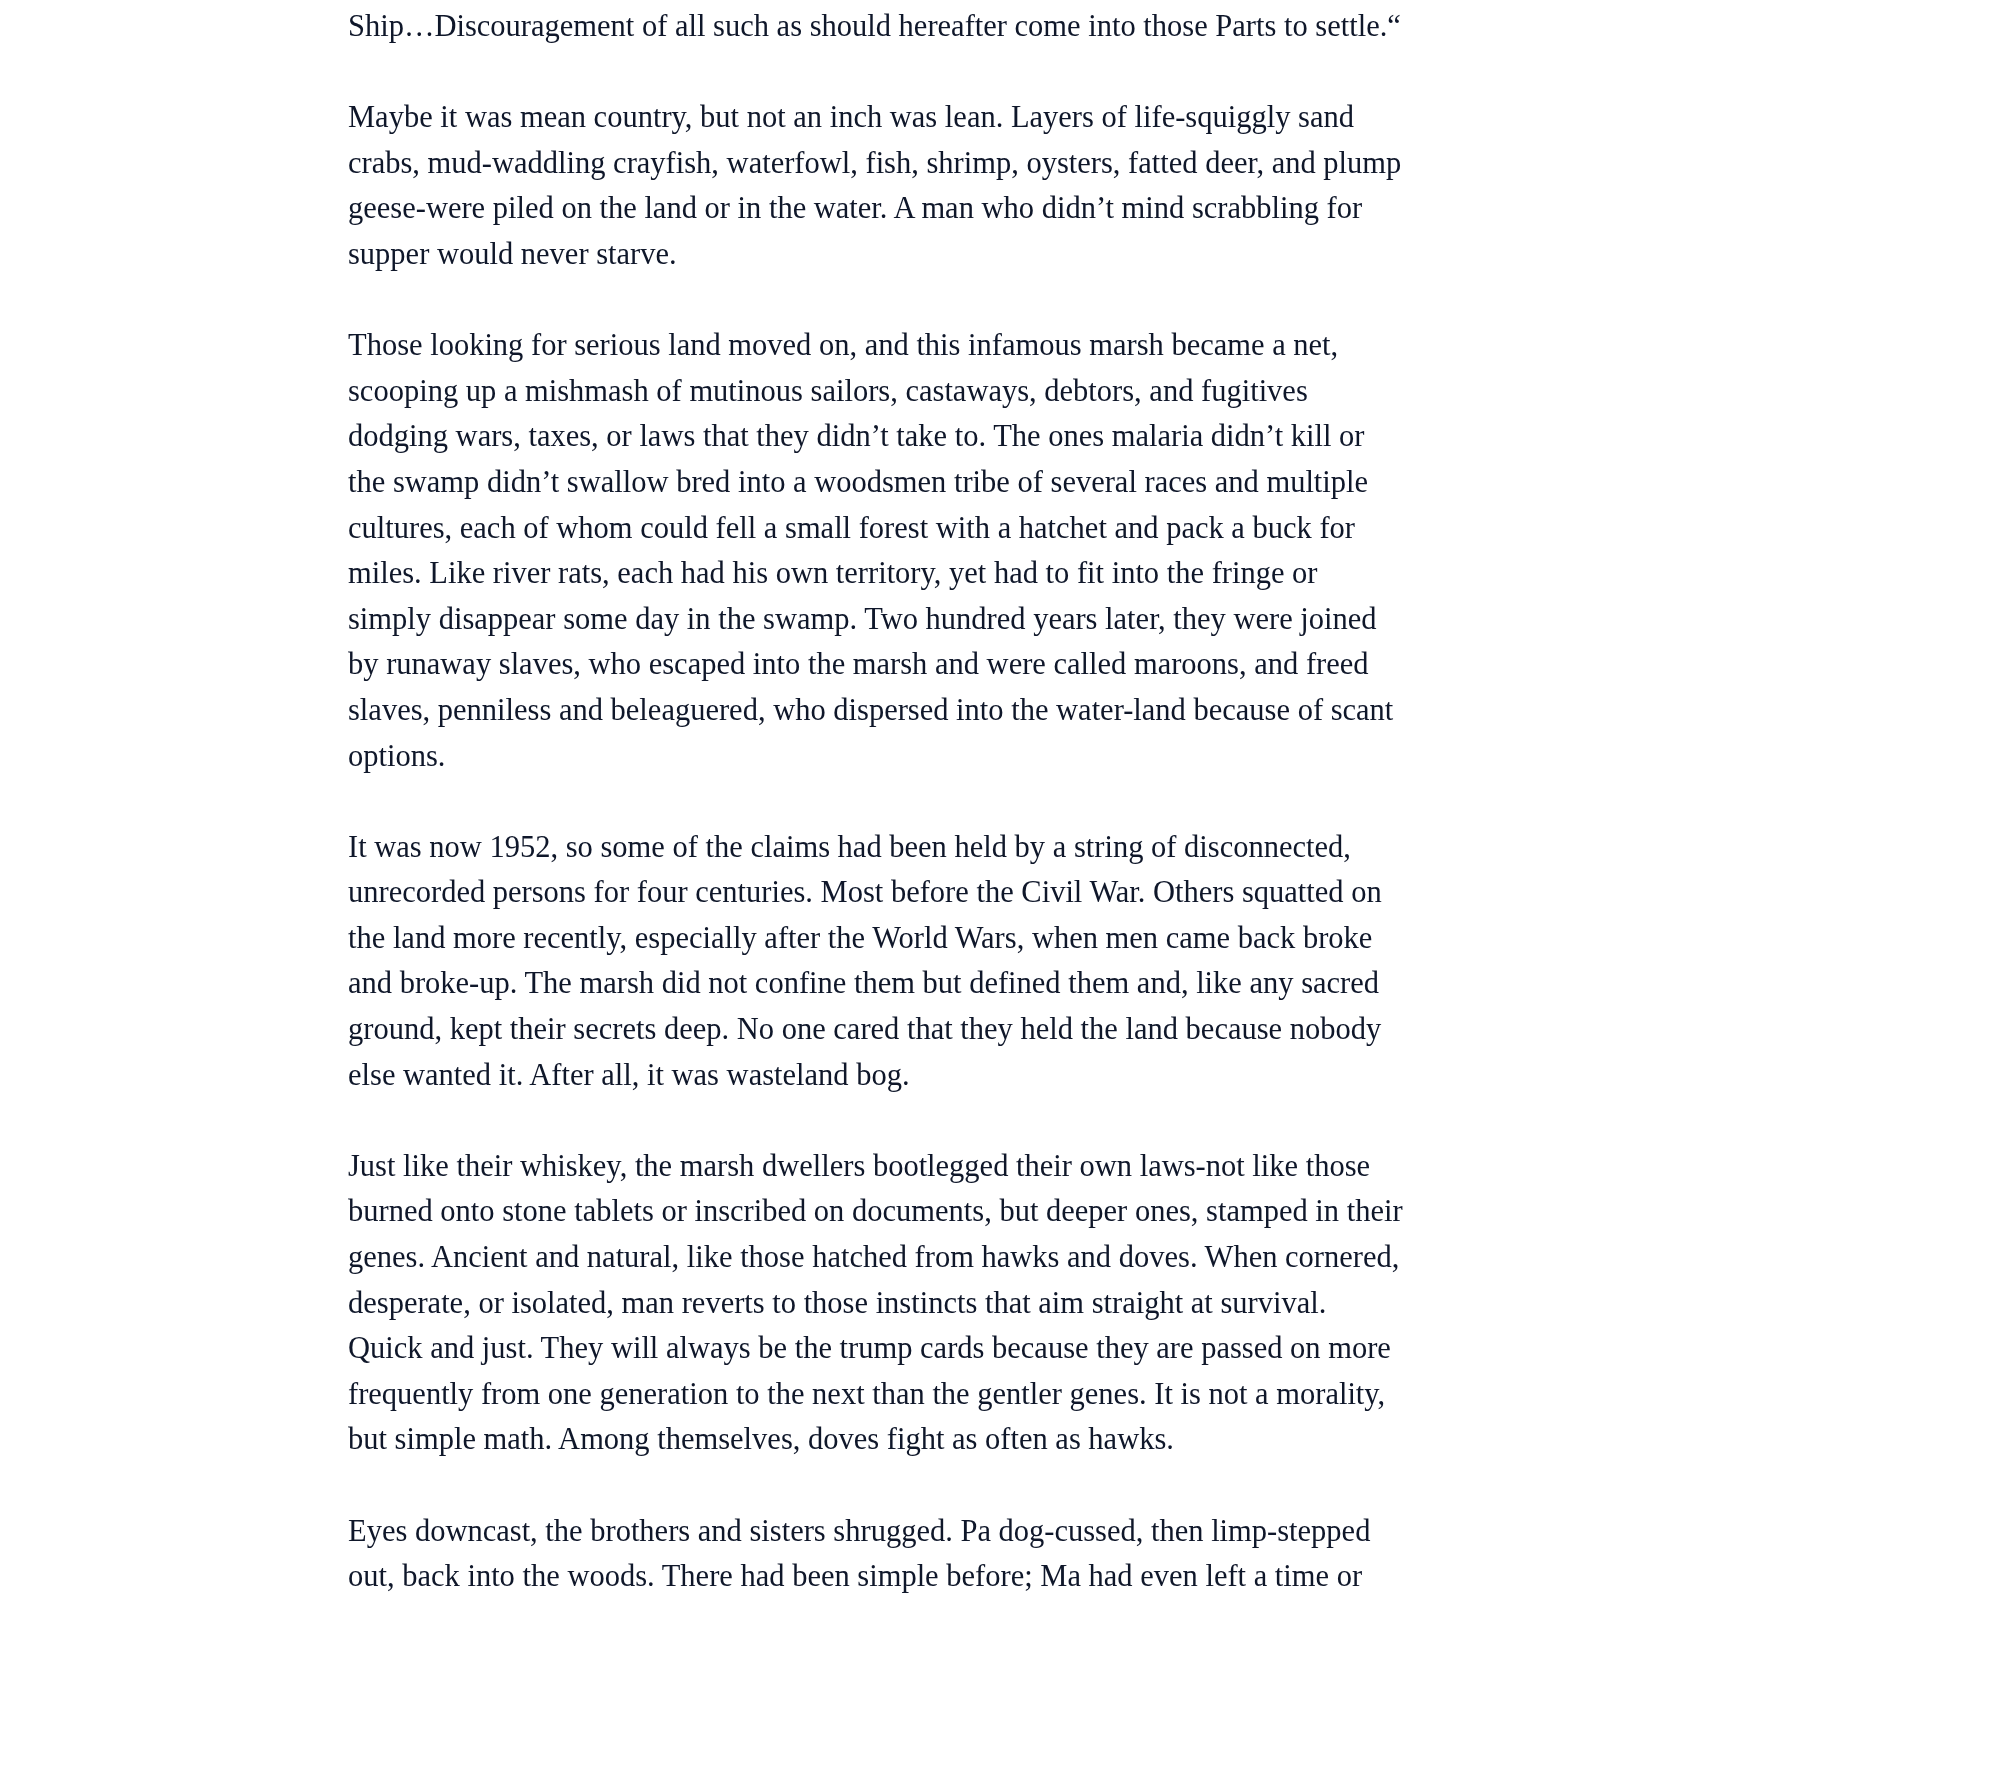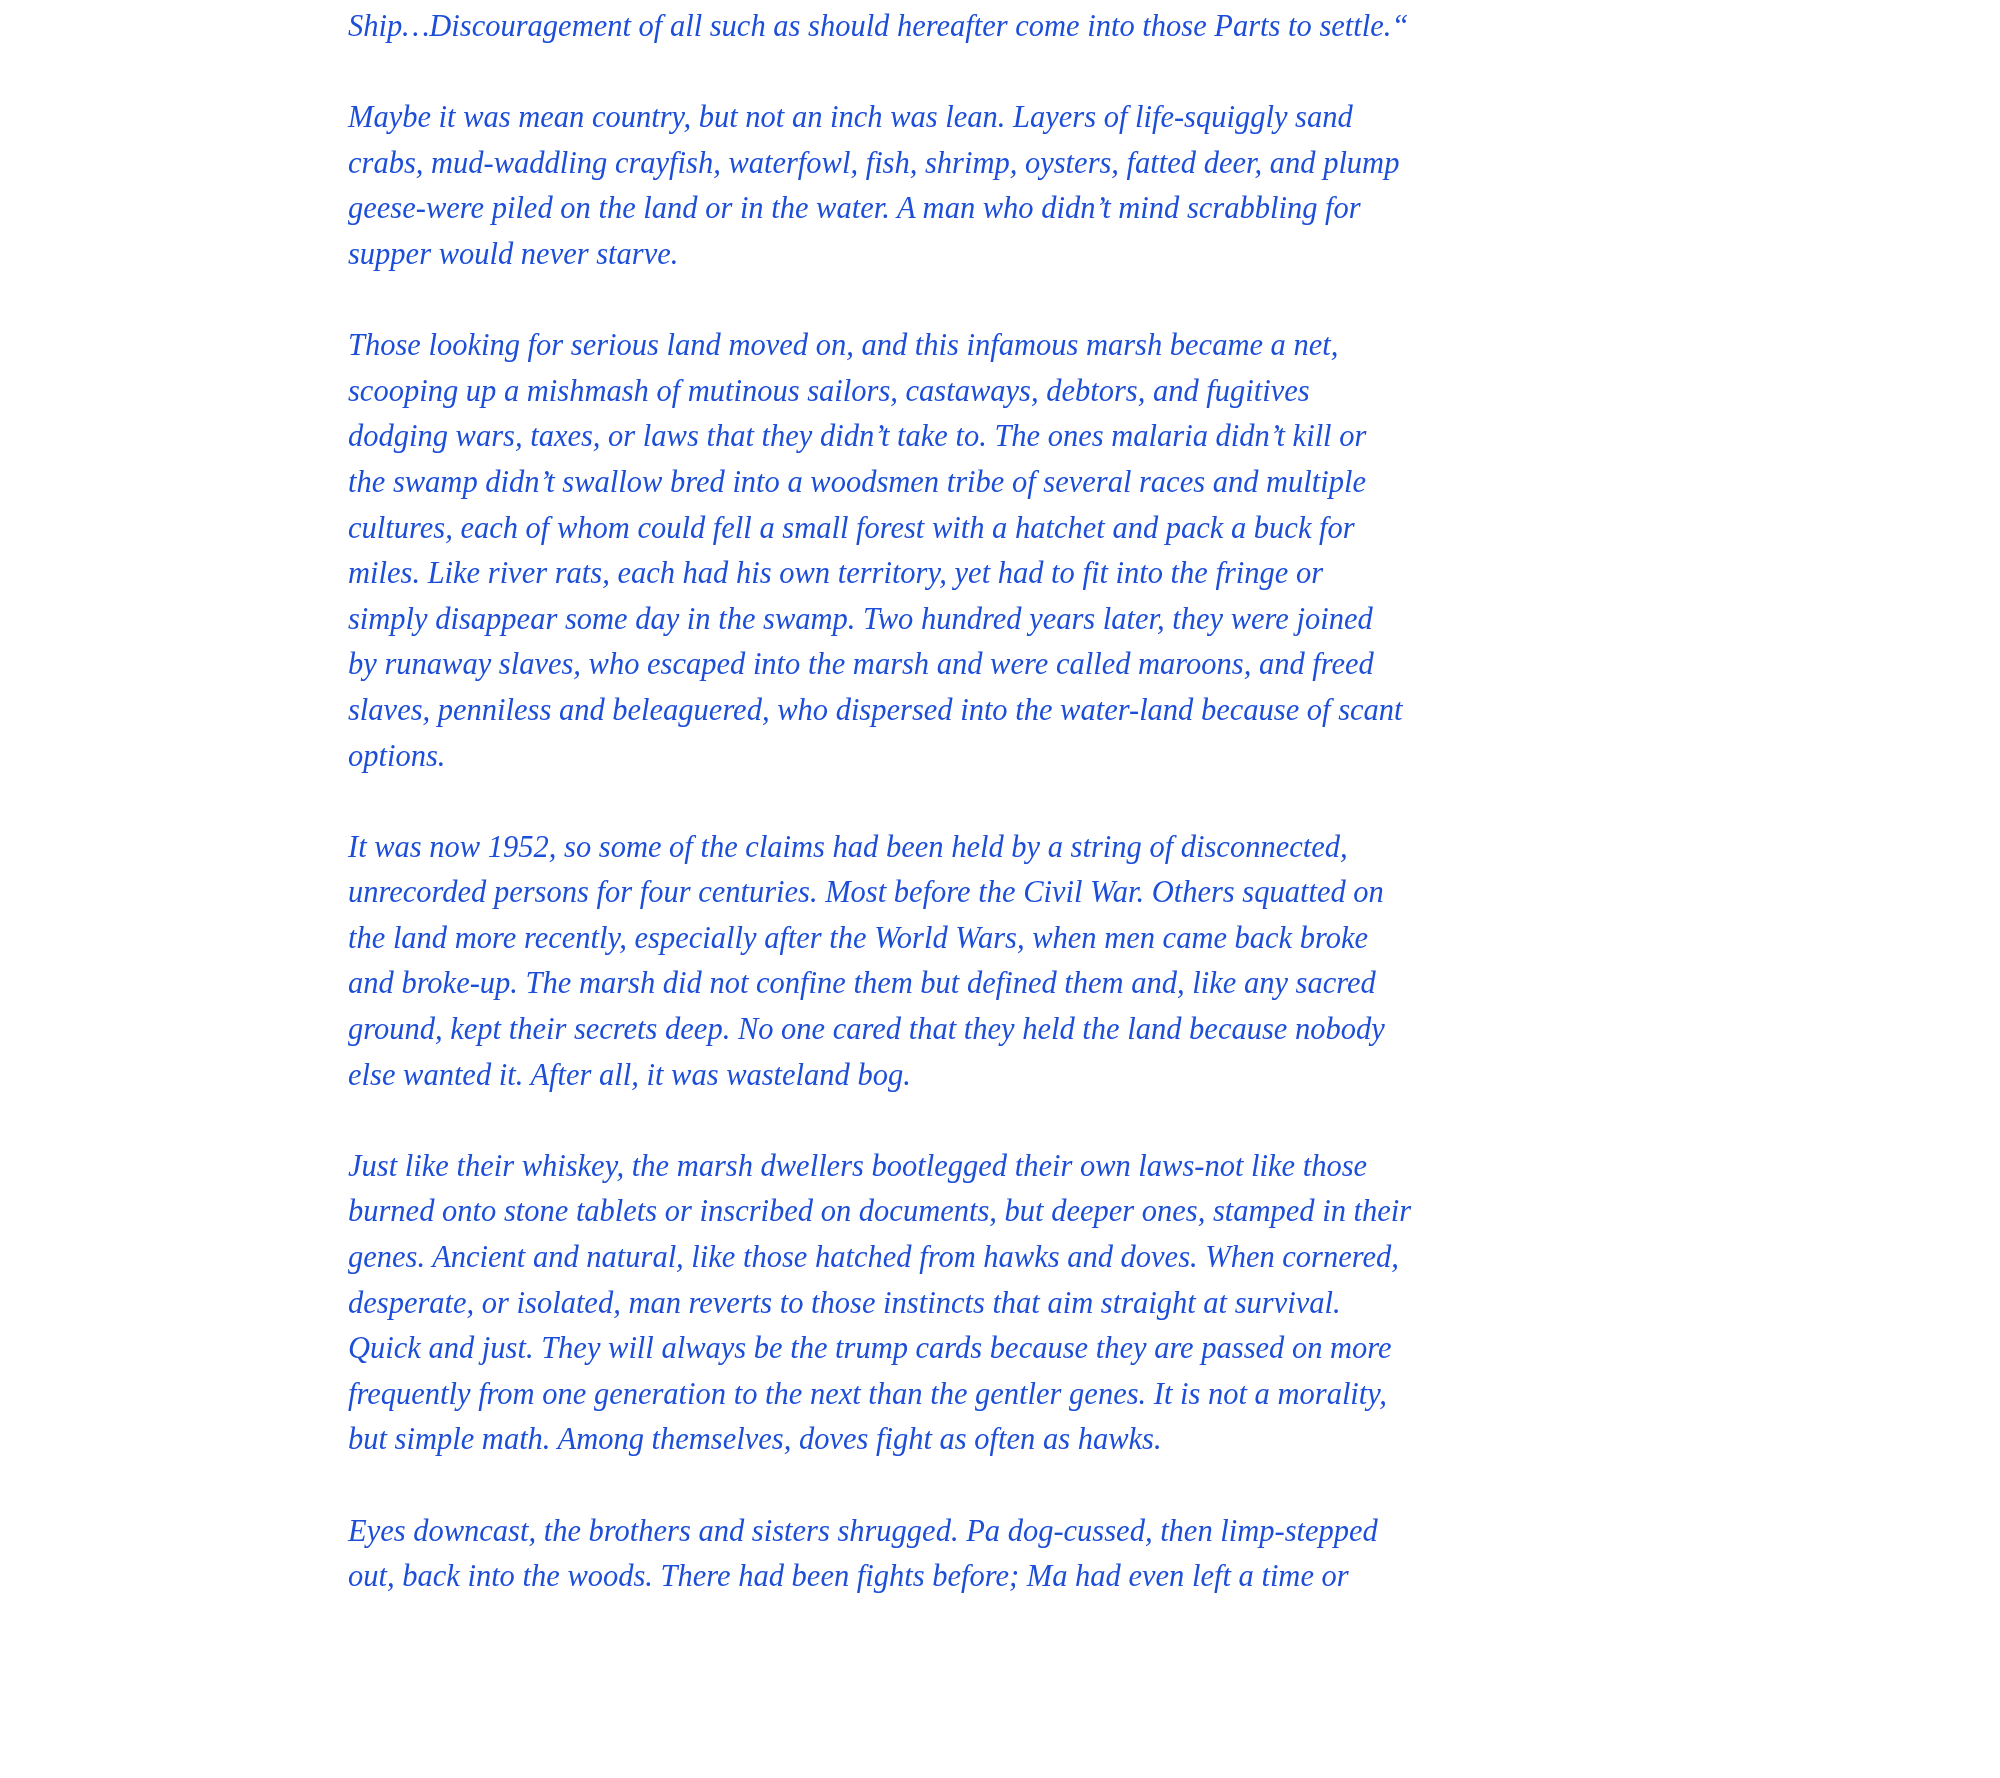--- a/index.html
+++ b/index.html
@@ -13,22 +13,21 @@
     overflow: hidden;
   }
   .page {
     box-sizing: border-box;
     width: 2000px;
     height: 1778px;
     padding: 4px 60px 0 348px;
     font-family: "Liberation Serif", "DejaVu Serif", serif;
     font-size: 30.5px;
     line-height: 45.6px;
-    color: #1d4ed8;
-    font-style: italic;
+    color: #0f172a;
   }
   .page p {
     margin: 0 0 45.6px 0;
     white-space: pre-line; 
   }
 </style>
 </head>
 <body>
 
 <div class="page">
@@ -54,14 +53,14 @@
 ground, kept their secrets deep. No one cared that they held the land because nobody
 else wanted it. After all, it was wasteland bog.</p>
   <p>Just like their whiskey, the marsh dwellers bootlegged their own laws-not like those
 burned onto stone tablets or inscribed on documents, but deeper ones, stamped in their
 genes. Ancient and natural, like those hatched from hawks and doves. When cornered,
 desperate, or isolated, man reverts to those instincts that aim straight at survival.
 Quick and just. They will always be the trump cards because they are passed on more
 frequently from one generation to the next than the gentler genes. It is not a morality,
 but simple math. Among themselves, doves fight as often as hawks.</p>
   <p>Eyes downcast, the brothers and sisters shrugged. Pa dog-cussed, then limp-stepped
-out, back into the woods. There had been fights before; Ma had even left a time or</p>
+out, back into the woods. There had been simple before; Ma had even left a time or</p>
 </div>
 
 </body></html>

